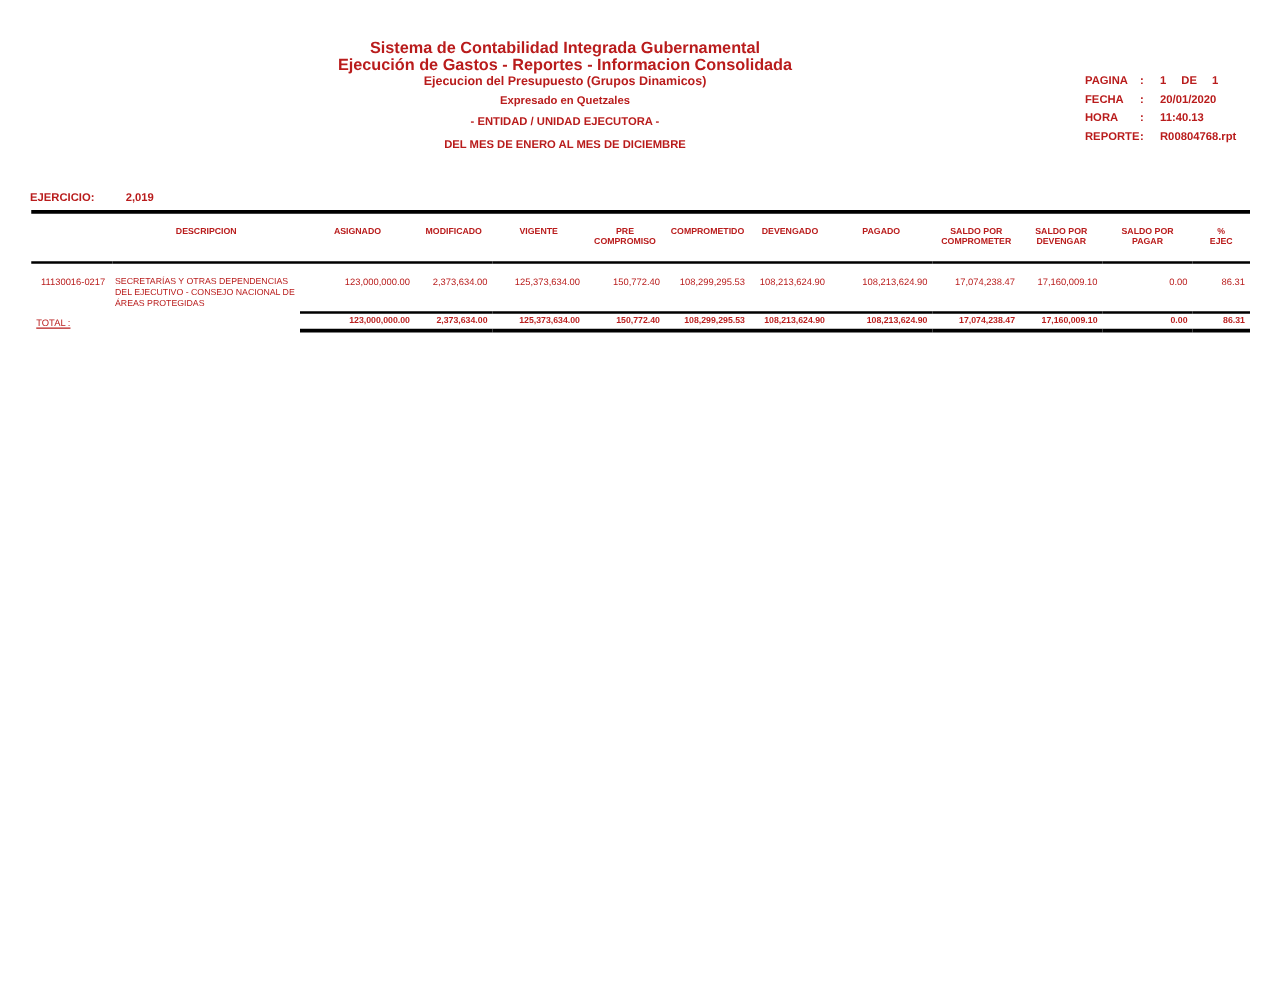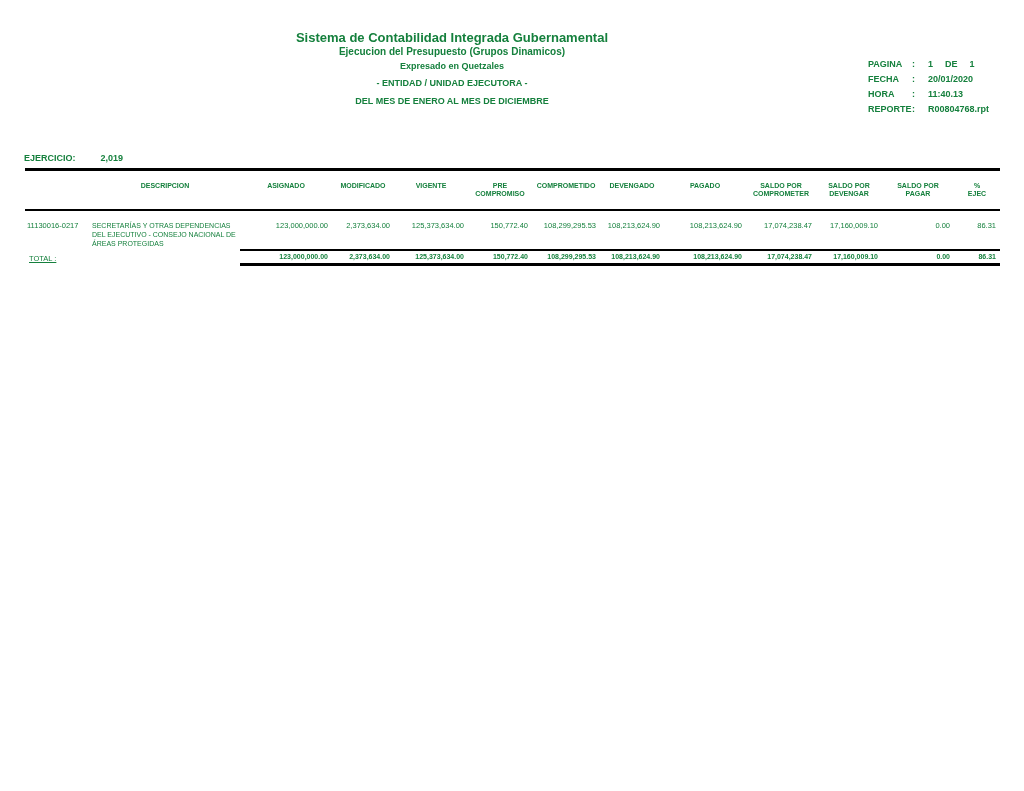--- a/index.html
+++ b/index.html
@@ -1,17 +1,17 @@
 <!DOCTYPE html>
 <html><head>
 <meta charset="utf-8">
 <style>
   html,body{margin:0;padding:0;background:#fff;}
   .page{position:relative;width:1024px;height:791px;background:#ffffff;overflow:hidden;
-        font-family:"Liberation Sans",sans-serif;color:#15803d;}
+        font-family:"Liberation Sans",sans-serif;color:#b91c1c;}
   .center-header{position:absolute;top:31px;left:222px;width:460px;text-align:center;font-weight:bold;}
   .t1{font-size:13px;line-height:14px;}
   .t2{font-size:13px;line-height:14px;}
   .t3{font-size:10px;line-height:14px;}
   .t4{font-size:9px;line-height:10px;margin-top:2px;}
   .t5{font-size:9.5px;line-height:10px;margin-top:7px;}
   .t6{font-size:9px;line-height:10px;margin-top:7px;}
   .t7{font-size:9px;line-height:10px;margin-top:8px;}
   .meta{position:absolute;top:55px;left:868px;width:150px;font-size:9px;font-weight:bold;}
   .meta-row{display:flex;height:15px;line-height:11px;align-items:flex-end;}
@@ -20,35 +20,36 @@
   .pagina-val{display:flex;}
   .pagina-val span{display:inline-block;}
   .pg-de{margin:0 12px;}
   .ejercicio{position:absolute;top:153px;left:24px;font-size:9px;font-weight:bold;}
   .ejercicio-label{display:inline-block;width:74px;}
   .rule-thick{position:absolute;top:168px;left:25px;width:975px;height:3px;background:#000;}
   table.rep{position:absolute;top:176px;left:25px;width:975px;border-collapse:collapse;table-layout:fixed;}
   table.rep th{font-size:7px;font-weight:bold;text-align:center;vertical-align:top;
                padding:6px 1px 11px 1px;border-bottom:2px solid #000;white-space:pre-line;line-height:8px;}
   table.rep td{vertical-align:top;}
-  td.code{font-size:7.5px;padding:10px 0 2px 2px;text-align:left;}
+  td.code{font-size:7.5px;padding:10px 0 2px 2px;text-align:center;}
   td.desc{font-size:7px;line-height:9px;padding:10px 0 2px 2px;white-space:pre-line;}
   td.num{font-size:7.5px;text-align:right;padding:10px 4px 2px 0;}
   tr.total-row td.tlabel{font-size:7.5px;padding:4px 0 0 4px;text-decoration:underline;}
   tr.total-row td.tnum{font-size:7px;font-weight:bold;text-align:right;
         border-top:2px solid #000;border-bottom:3px solid #000;padding:2px 4px 3px 0;}
   tr.total-row td.tblank{border:none;}
 </style>
 </head>
 <body>
 
 <div class="page">
 
   <div class="center-header">
     <div class="t1">Sistema de Contabilidad Integrada Gubernamental</div>
+    <div class="t2">Ejecución de Gastos - Reportes - Informacion Consolidada</div>
     <div class="t3">Ejecucion del Presupuesto (Grupos Dinamicos)</div>
     <div class="t4">Expresado en Quetzales</div>
     <div class="t6">- ENTIDAD / UNIDAD EJECUTORA -</div>
     <div class="t7">DEL MES DE ENERO AL MES DE DICIEMBRE</div>
   </div>
 
   <div class="meta">
     <div class="meta-row">
       <span class="meta-label">PAGINA</span>
       <span class="meta-colon">:</span>

